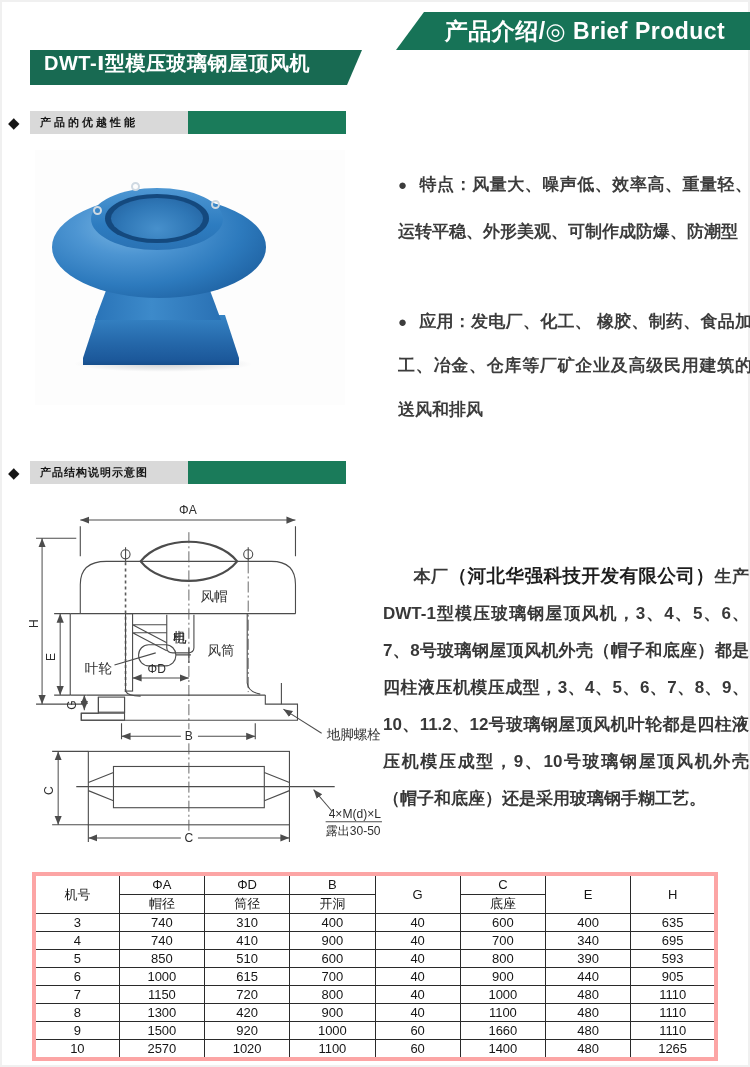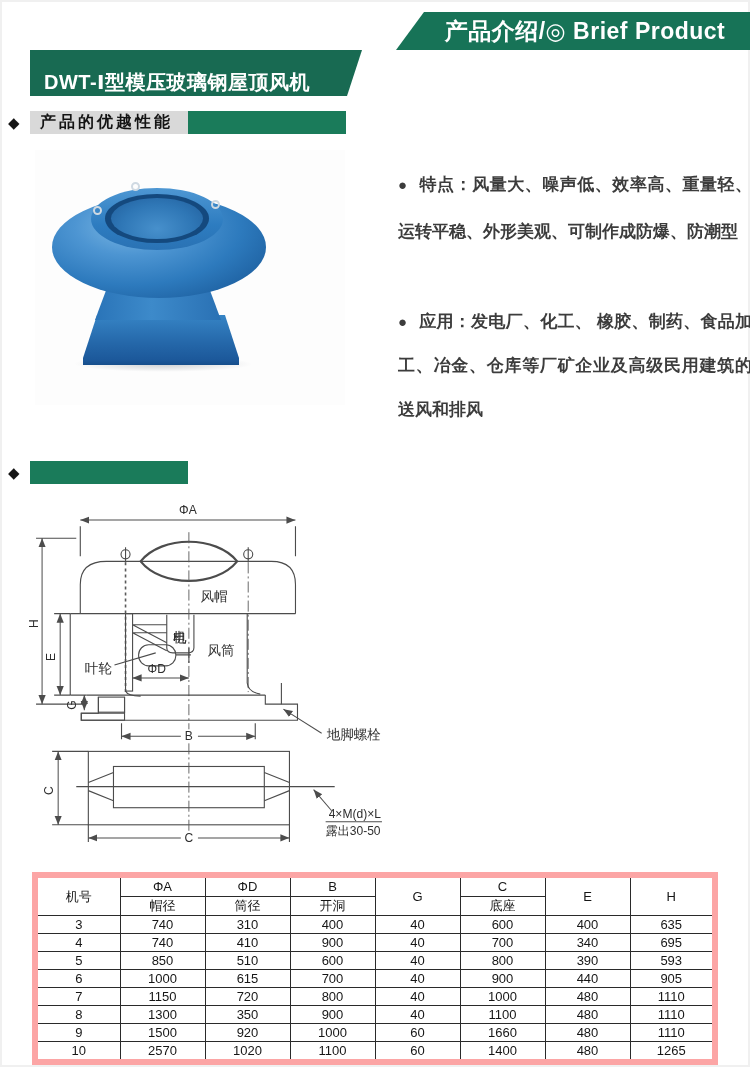--- a/index.html
+++ b/index.html
@@ -7,29 +7,29 @@
   body{font-family:"Liberation Sans","DejaVu Sans",sans-serif}
   .page{position:relative;width:750px;height:1067px;margin:0 auto;background:#fff;overflow:hidden;box-shadow:inset 0 0 0 2px #f0f0f0}
 
   
   .banner{position:absolute;top:12px;right:0;width:354px;height:38px;background:#177357;
     clip-path:polygon(28px 0,100% 0,100% 100%,0 100%);
     display:flex;align-items:center;justify-content:center;padding-left:24px}
   .banner span{color:#fff;font-size:23px;font-weight:bold;letter-spacing:.5px;white-space:nowrap}
 
   
-  .title-bar{position:absolute;top:50px;left:30px;width:332px;height:46px;background:#186a52;
+  .title-bar{position:absolute;top:50px;left:30px;width:332px;height:35px;background:#186a52;
     clip-path:polygon(0 0,100% 0,calc(100% - 15px) 100%,0 100%);
-    display:flex;align-items:flex-end;padding-left:14px}
+    display:flex;align-items:flex-start;padding-left:14px}
   .title-bar span{color:#fff;font-size:20px;font-weight:bold;letter-spacing:.5px;white-space:nowrap}
 
   
   .sec{position:absolute;left:0;height:23px;display:flex;align-items:center}
   .sec .diamond{width:30px;padding-left:8px;font-size:15px;color:#141414;line-height:23px}
-  .sec .label{width:158px;height:23px;background:#d9d9d9;color:#141414;font-weight:bold;font-size:16px;
+  .sec .label{width:158px;height:23px;background:#d9d9d9;color:#141414;font-weight:bold;font-size:11px;
     display:flex;align-items:center;padding-left:10px;white-space:nowrap}
   .sec1 .label{letter-spacing:3px}
   .sec2 .label{letter-spacing:1px}
   .sec .bar{width:158px;height:23px;background:#1a7b5a}
 
   
   .photo{position:absolute;left:35px;top:150px;width:310px;height:255px;background:#fdfdfd}
   .photo div{position:absolute}
   .fan-shadow{left:38px;top:206px;width:180px;height:16px;border-radius:50%;
     background:radial-gradient(ellipse,rgba(60,70,80,.25),rgba(0,0,0,0) 70%)}
@@ -66,21 +66,21 @@
   svg .dim{stroke:#4c4c4c;stroke-width:1;fill:none;marker-start:url(#arw);marker-end:url(#arw)}
   svg .dd{stroke:#5a5a5a;stroke-width:.9;fill:none;stroke-dasharray:11 3 2 3}
   svg .dot{stroke:#5a5a5a;stroke-width:1.6;fill:none;stroke-dasharray:3 3}
   svg text{font-family:"Liberation Sans","DejaVu Sans",sans-serif;fill:#2e2e2e;font-size:12px}
   svg text.cjk{font-size:13.5px}
   svg .vtext{writing-mode:vertical-rl;glyph-orientation-vertical:0}
   svg .wbg{fill:#fff}
 
   
   .spec-table{position:absolute;left:32px;top:872px;width:686px;border-collapse:collapse;
-    table-layout:fixed;font-size:13px;color:#161616;border:6px solid #fca5a5}
+    table-layout:fixed;font-size:13px;color:#161616;border:4px solid #fca5a5}
   .spec-table th,.spec-table td{border:1px solid #2a2a2a;text-align:center;vertical-align:middle;
     font-weight:normal;padding:0;height:17px;line-height:17px}
   .spec-table thead th{height:18px;line-height:18px}
 </style>
 </head>
 <body>
 
 <div class="page">
 
   <div class="banner">
@@ -110,20 +110,21 @@
     <div class="eyelet e3"></div>
   </div>
 
   <div class="bullets">
     <p class="bullet feats"><span class="dot">●</span><span>特点：</span><span>风量大、噪声低、效率高、重量轻、运转平稳、外形美观、可制作成防爆、防潮型</span></p>
     <p class="bullet apps"><span class="dot">●</span><span>应用：</span><span>发电厂、化工、 橡胶、制药、食品加工、冶金、仓库等厂矿企业及高级民用建筑的送风和排风</span></p>
   </div>
 
   <div class="sec sec2" style="top:461px">
     <span class="diamond">◆</span>
+    <span class="label">产品结构说明示意图</span>
     <span class="bar"></span>
   </div>
 
   <svg class="diagram" viewBox="0 0 360 360">
     <defs>
       <marker id="arw" viewBox="0 0 10 10" refX="10" refY="5" markerWidth="9" markerHeight="9" orient="auto-start-reverse">
         <path d="M0,1 L10,5 L0,9 Z" fill="#4c4c4c"></path>
       </marker>
       <pattern id="hatch" patternUnits="userSpaceOnUse" width="6" height="6">
         <path d="M0,6 L6,0" stroke="#666" stroke-width="1.2"></path>
@@ -203,20 +204,21 @@
     <text x="128" y="174" text-anchor="middle">ΦD</text>
     <text x="185" y="102" text-anchor="middle" class="cjk">风帽</text>
     <text x="151" y="120" text-anchor="start" class="cjk vtext">电机</text>
     <text x="70" y="174" text-anchor="middle" class="cjk">叶轮</text>
     <text x="192" y="156" text-anchor="middle" class="cjk">风筒</text>
     <text x="297" y="240" text-anchor="start" class="cjk">地脚螺栓</text>
     <text x="299" y="318" text-anchor="start" font-size="11.5">4×M(d)×L</text>
     <text x="296" y="335" text-anchor="start" font-size="11.5">露出30-50</text>
   </svg>
 
+  <p class="desc"><span>本厂</span><span class="company">（河北华强科技开发有限公司）</span><span>生产DWT-1型模压玻璃钢屋顶风机，3、4、5、6、7、8号玻璃钢屋顶风机外壳（帽子和底座）都是四柱液压机模压成型，3、4、5、6、7、8、9、10、11.2、12号玻璃钢屋顶风机叶轮都是四柱液压机模压成型，9、10号玻璃钢屋顶风机外壳（帽子和底座）还是采用玻璃钢手糊工艺。</span></p>
 
   <table class="spec-table">
     <colgroup>
       <col style="width:12.5%">
         <col style="width:12.5%">
         <col style="width:12.5%">
         <col style="width:12.5%">
       <col style="width:12.5%">
         <col style="width:12.5%">
         <col style="width:12.5%">
@@ -287,21 +289,21 @@
           <td>720</td>
           <td>800</td>
           <td>40</td>
           <td>1000</td>
           <td>480</td>
           <td>1110</td>
         </tr>
         <tr>
           <td>8</td>
           <td>1300</td>
-          <td>350</td>
+          <td>420</td>
           <td>900</td>
           <td>40</td>
           <td>1100</td>
           <td>480</td>
           <td>1110</td>
         </tr>
         <tr>
           <td>9</td>
           <td>1500</td>
           <td>920</td>

